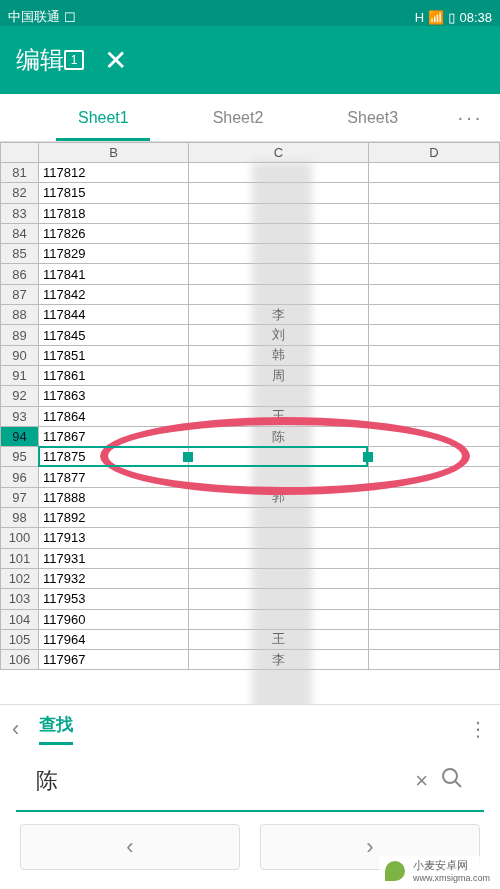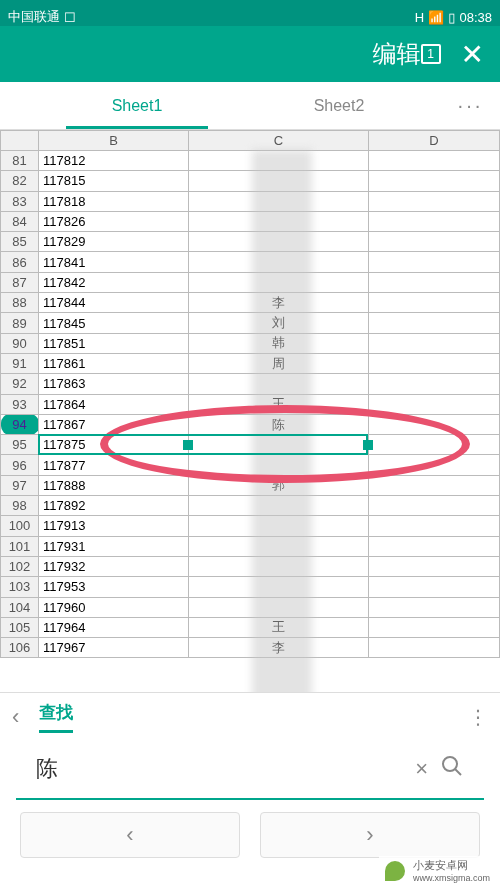--- a/index.html
+++ b/index.html
@@ -1,39 +1,39 @@
 <!DOCTYPE html>
 <html><head>
 <meta charset="utf-8">
 <style>
 * { margin: 0; padding: 0; box-sizing: border-box; }
 body { font-family: -apple-system, sans-serif; width: 500px; height: 889px; overflow: hidden; background: #fff; position: relative; }
 .status-bar { background: #00937f; color: #fff; height: 26px; display: flex; justify-content: space-between; align-items: center; padding: 0 8px; font-size: 13px; }
 .status-left, .status-right { display: flex; align-items: center; gap: 4px; margin-top: 8px; }
-.header { background: #00a68c; color: #fff; height: 56px; display: flex; align-items: center; justify-content: flex-end; padding: 8px 16px; }
+.header { background: #00a68c; color: #fff; height: 68px; display: flex; align-items: center; justify-content: flex-start; padding: 8px 16px; }
 .header-title { font-size: 24px; font-weight: 400; }
 .header-right { display: flex; align-items: center; gap: 20px; }
 .copy-icon { width: 20px; height: 20px; border: 2px solid #fff; border-radius: 2px; position: relative; display: flex; align-items: center; justify-content: center; font-size: 12px; }
 .close-x { font-size: 28px; font-weight: 300; }
 .sheet-tabs { display: flex; border-bottom: 1px solid #ddd; height: 48px; background: #fff; padding-left: 36px; }
 .sheet-tab { flex: 1; display: flex; align-items: center; justify-content: center; font-size: 16px; color: #888; position: relative; }
 .sheet-tab.active { color: #00a68c; }
 .sheet-tab.active::after { content: ""; position: absolute; bottom: 0; left: 15%; right: 15%; height: 3px; background: #00a68c; }
 .more-tab { width: 60px; display: flex; align-items: center; justify-content: center; font-size: 20px; color: #888; letter-spacing: 2px; }
 .sheet { position: relative; overflow: hidden; height: 562px; }
 table { border-collapse: collapse; width: 100%; table-layout: fixed; font-size: 13px; }
 .col-headers th { background: #f0f0f0; border: 1px solid #bbb; height: 20px; font-weight: 400; color: #555; }
 .col-headers th:first-child { width: 38px; }
 .col-headers th:nth-child(2) { width: 150px; }
 .col-headers th:nth-child(3) { width: 180px; }
 tbody td { border: 1px solid #bbb; height: 20.3px; padding: 0 4px; white-space: nowrap; overflow: hidden; }
 tbody td:first-child { background: #f0f0f0; text-align: center; color: #555; width: 38px; }
 tbody td:nth-child(2) { text-align: left; }
 tbody td:nth-child(3) { text-align: center; }
-tr.selected td:first-child { background: #00a68c; color: #4c1d95; border-radius: 9px; }
+tr.selected td:first-child { background: #00a68c; color: #0f172a; }
 .blur-col { position: absolute; top: 20px; left: 252px; width: 60px; height: 560px; background: rgba(200,200,200,0.5); filter: blur(4px); pointer-events: none; }
 .circle-mark { position: absolute; top: 275px; left: 100px; width: 370px; height: 78px; border: 8px solid #e8516d; border-radius: 50%; pointer-events: none; }
 .sel-border { position: absolute; border: 2px solid #00a68c; pointer-events: none; }
 .sel-handle { position: absolute; width: 10px; height: 10px; background: #00a68c; pointer-events: none; }
 .find-bar { height: 48px; display: flex; align-items: center; padding: 0 12px; border-top: 1px solid #ddd; gap: 20px; }
 .find-back { font-size: 22px; color: #888; }
 .find-label { font-size: 17px; color: #00a68c; padding-bottom: 6px; border-bottom: 3px solid #00a68c; font-weight: bold; }
 .find-more { margin-left: auto; font-size: 20px; color: #888; }
 .search-row { height: 60px; display: flex; align-items: center; padding: 0 20px; gap: 12px; border-bottom: 2px solid #00a68c; margin: 0 16px; }
 .search-input { flex: 1; border: none; font-size: 22px; outline: none; color: #333; }
@@ -66,20 +66,21 @@
     <div class="copy-icon">
         <span>1</span>
       </div>
     <div class="close-x">✕</div>
   </div>
 </div>
 
 <div class="sheet-tabs">
   <div class="sheet-tab active">Sheet1</div>
   <div class="sheet-tab">Sheet2</div>
+  <div class="sheet-tab">Sheet3</div>
   <div class="more-tab">···</div>
 </div>
 
 <div class="sheet">
   <table>
     <thead>
       <tr class="col-headers">
         <th></th>
         <th>B</th>
         <th>C</th>

